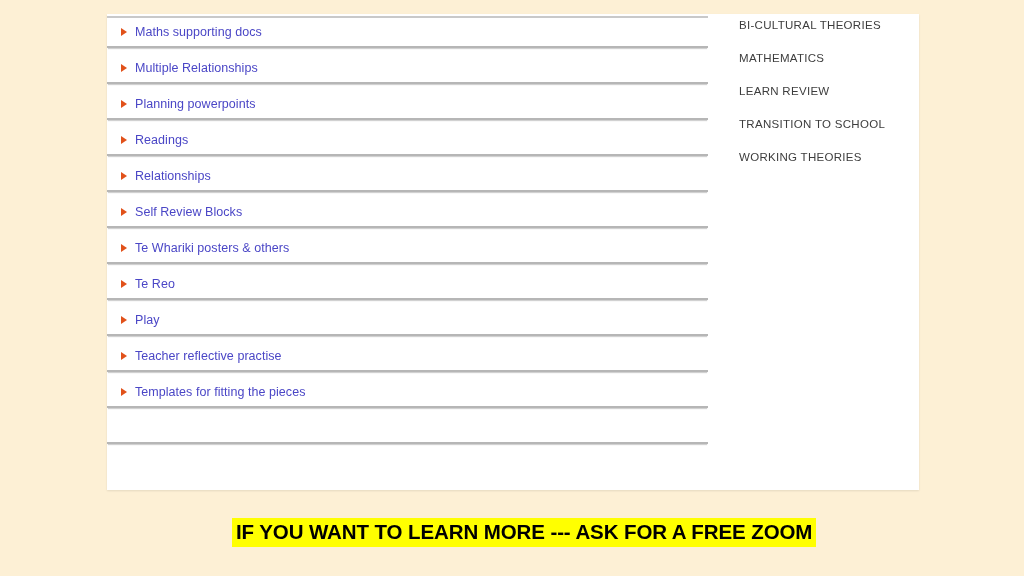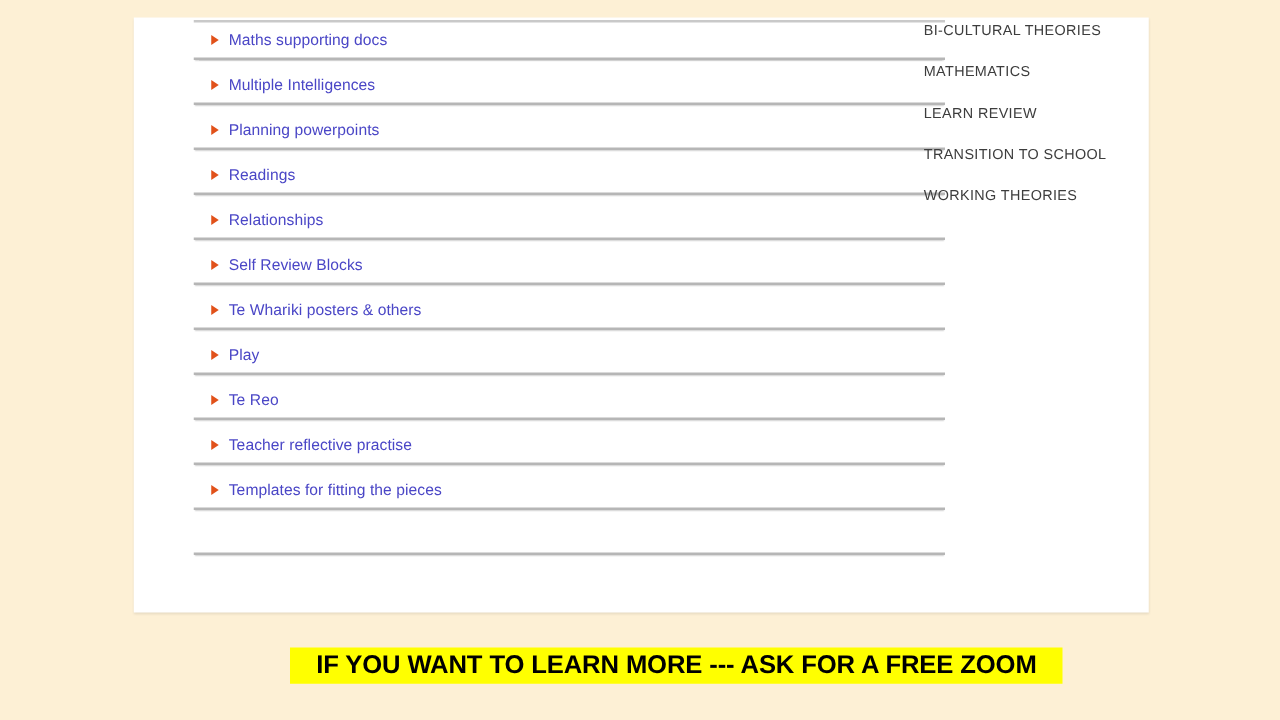--- a/index.html
+++ b/index.html
@@ -36,21 +36,20 @@
     box-shadow: 0 1px 2px rgba(0,0,0,0.10);
   }
 
   
   #list {
     position: absolute;
     left: 0px;
     top: 0px;
     width: 601px;
     padding-top: 2px;
-    padding-left: 48px;
   }
 
   .row {
     position: relative;
     height: 28px;
     margin-bottom: 5px;
     background: #ffffff;
     border-top: 1px solid #ffffff;
     border-bottom: 2px solid #b6b6b6;
     box-shadow: 0 2px 1px -1px rgba(0,0,0,0.18);
@@ -99,21 +98,21 @@
   .cat-item:first-child {
     margin-top: 6px;
   }
 
   
   #banner {
     position: absolute;
     left: 232px;
     top: 518px;
     height: 29px;
-    padding: 0 21px;
+    padding: 0 4px;
     background: #ffff00;
     display: flex;
     align-items: center;
     justify-content: center;
   }
   #banner-text {
     color: #000000;
     font-size: 20.5px;
     font-weight: bold;
     line-height: 1;
@@ -130,21 +129,21 @@
 
     <div id="list">
 
       <div class="row">
         <span class="bullet"></span>
         <span class="row-label">Maths supporting docs</span>
       </div>
 
       <div class="row">
         <span class="bullet"></span>
-        <span class="row-label">Multiple Intelligences</span>
+        <span class="row-label">Multiple Relationships</span>
       </div>
 
       <div class="row">
         <span class="bullet"></span>
         <span class="row-label">Planning powerpoints</span>
       </div>
 
       <div class="row">
         <span class="bullet"></span>
         <span class="row-label">Readings</span>
@@ -160,26 +159,26 @@
         <span class="row-label">Self Review Blocks</span>
       </div>
 
       <div class="row">
         <span class="bullet"></span>
         <span class="row-label">Te Whariki posters &amp; others</span>
       </div>
 
       <div class="row">
         <span class="bullet"></span>
+        <span class="row-label">Te Reo</span>
+      </div>
+
+      <div class="row">
+        <span class="bullet"></span>
         <span class="row-label">Play</span>
-      </div>
-
-      <div class="row">
-        <span class="bullet"></span>
-        <span class="row-label">Te Reo</span>
       </div>
 
 
       <div class="row">
         <span class="bullet"></span>
         <span class="row-label">Teacher reflective practise</span>
       </div>
 
       <div class="row">
         <span class="bullet"></span>

